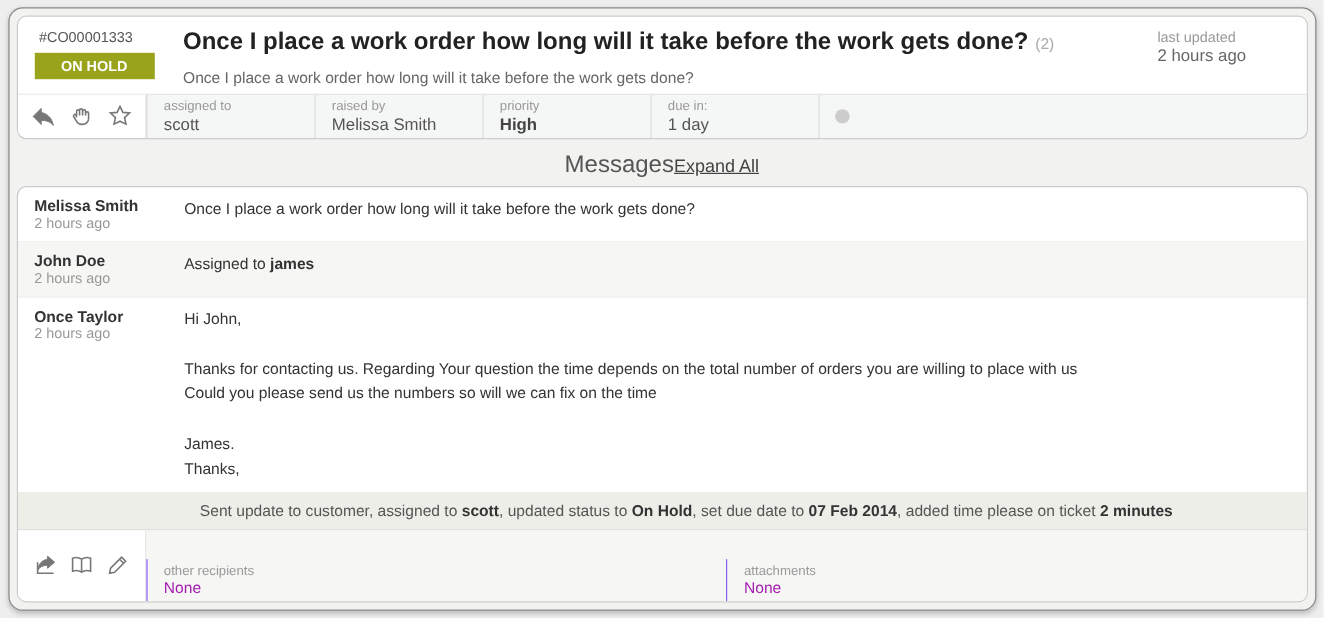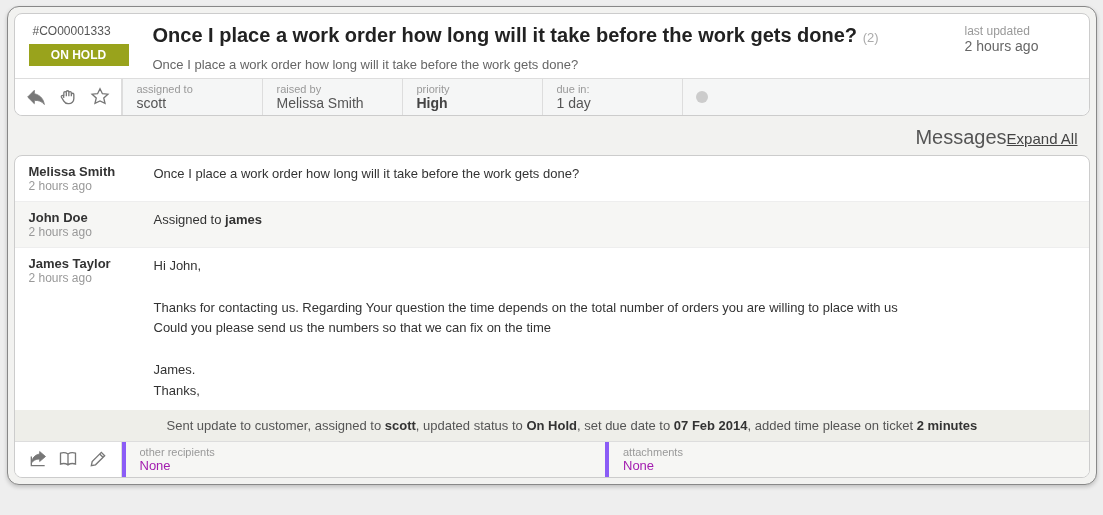--- a/index.html
+++ b/index.html
@@ -79,21 +79,21 @@
     display:flex; flex-direction:column; justify-content:center;
   }
   .meta-cell.flex { flex:1; }
   .meta-cell .lbl { font-size: 11px; color: #999; }
   .meta-cell .val { font-size: 14px; color: #555; }
   .meta-cell .val.bold { font-weight: bold; color: #444;}
   .dot-cell { display:flex; align-items:center; justify-content:center; width:40px; border-left:1px solid #ddd;}
   .dot { width:12px; height:12px; border-radius:50%; background:#ccc; }
 
   .messages-header {
-    display:flex; justify-content:flex-end; align-items:baseline;
+    display:flex; justify-content:center; align-items:baseline;
     padding: 10px 18px 6px 18px;
   }
   .messages-header h2 { font-size:20px; color:#555; font-weight:normal;}
   .expand-all { font-size:15px; color:#444; text-decoration: underline; cursor:pointer; }
 
   .messages-card {
     background:#fff;
     margin: 0 6px 6px 6px;
     border: 1px solid #ccc;
     border-radius: 8px;
@@ -122,22 +122,23 @@
   }
   .footer-actions {
     display:flex; align-items:center;
     padding: 2px 8px;
     background:#fff;
     border-right:1px solid #ddd;
     border-bottom-left-radius: 8px;
   }
   .footer-cell {
     flex:1;
-    border-left:4px solid #8b5cf6;
+    border-left:1px solid #8b5cf6;
     padding: 4px 14px;
+    margin-top: 24px;
   }
   .footer-cell .lbl { font-size:11px; color:#999; }
   .footer-cell .val { font-size:13px; color:#a21caf; }
 </style>
 </head>
 <body>
 
 <div class="frame">
 
   <div class="header-card">
@@ -221,28 +222,28 @@
         <div class="msg-author">John Doe</div>
         <div class="msg-time">2 hours ago</div>
       </div>
       <div class="msg-body-col">
         <span>Assigned to </span><b>james</b>
       </div>
     </div>
 
     <div class="msg-row" style="border-bottom:none;">
       <div class="msg-author-col">
-        <div class="msg-author">James Taylor</div>
+        <div class="msg-author">Once Taylor</div>
         <div class="msg-time">2 hours ago</div>
       </div>
       <div class="msg-body-col">
         <div>Hi John,</div>
         <br>
         <div>Thanks for contacting us. Regarding Your question the time depends on the total number of orders you are willing to place with us</div>
-        <div>Could you please send us the numbers so that we can fix on the time</div>
+        <div>Could you please send us the numbers so will we can fix on the time</div>
         <br>
         <div>James.</div>
         <div>Thanks,</div>
       </div>
     </div>
 
     <div class="update-row">
       <span>Sent update to customer, assigned to </span><b>scott</b><span>, updated status to </span><b>On Hold</b><span>, set due date to </span><b>07 Feb 2014</b><span>, added time please on ticket </span><b>2 minutes</b>
     </div>
 

